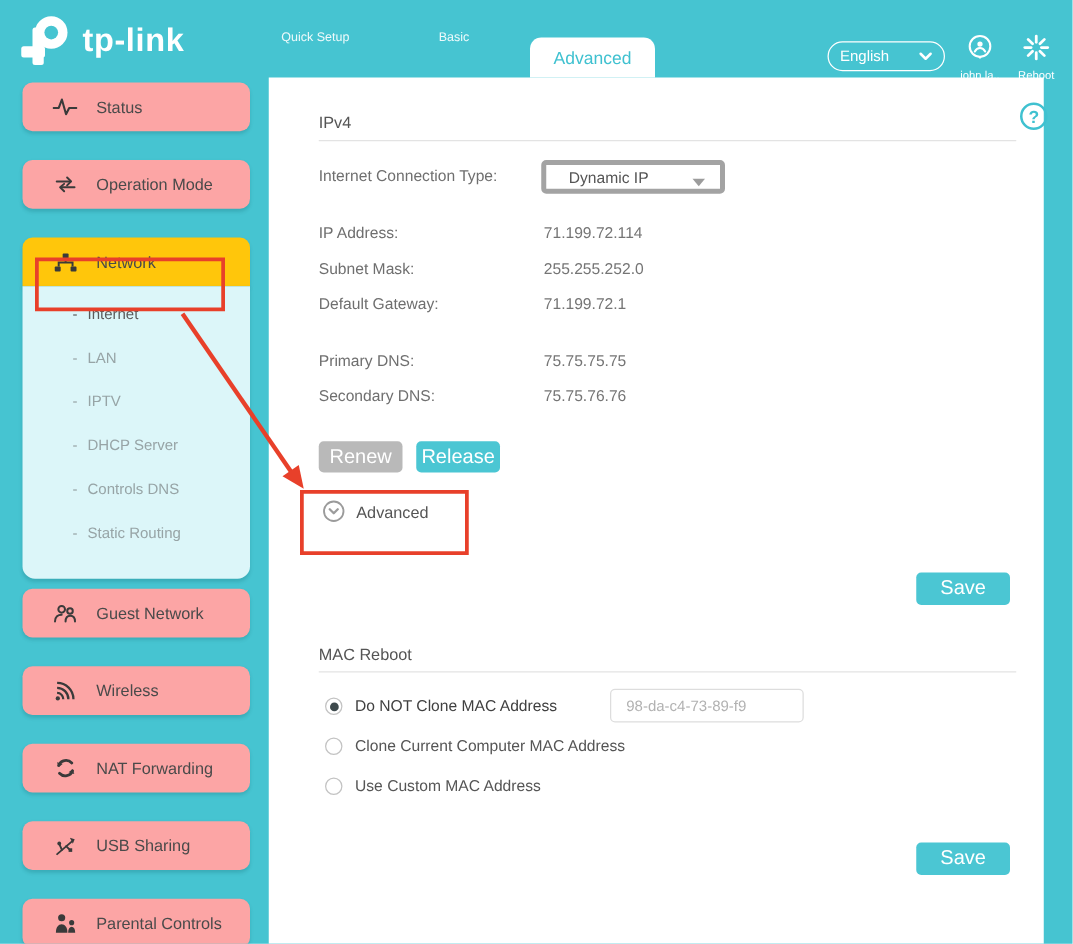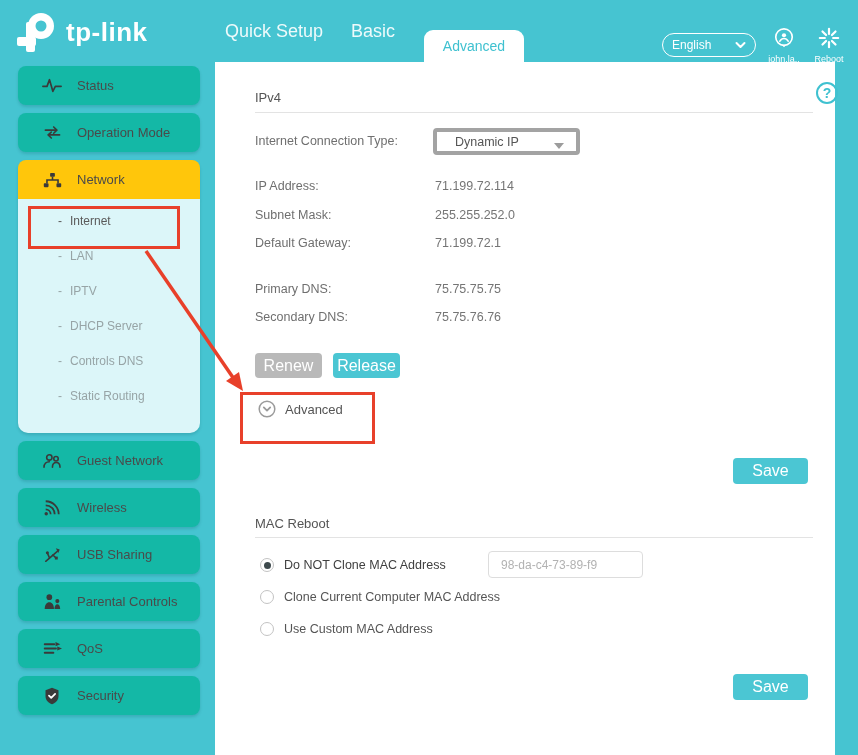--- a/index.html
+++ b/index.html
@@ -7,38 +7,38 @@
   body {
     position:relative; overflow:hidden;
     background:#46c4d1;
     font-family:"Liberation Sans","DejaVu Sans",sans-serif;
     color:#4a4a4a;
   }
   
   .header { position:absolute; left:0; top:0; width:858px; height:62px; }
   .logo { position:absolute; left:14px; top:9px; display:flex; align-items:center; gap:6px;text-align:center; }
   .logo-text { color:#fff; font-size:26px; font-weight:bold; letter-spacing:.5px; }
-  .tab-inactive { position:absolute; top:0; height:66px; line-height:62px; color:#eefafb; font-size:18px; cursor:pointer; }
+  .tab-inactive { position:absolute; top:0; height:66px; line-height:62px; color:#eefafb; font-size:10px; cursor:pointer; }
   .tab-active {
     position:absolute; left:424px; top:30px; width:100px; height:32px;
     background:#fff; border-radius:9px 9px 0 0; color:#3fc1d0;
     font-size:14px; text-align:center; line-height:32px; cursor:pointer;
   }
   .lang {
     position:absolute; left:662px; top:33px; width:94px; height:24px;
     border:1px solid #fff; border-radius:12px; color:#fff; font-size:12px;
     display:flex; align-items:center; padding:0 9px; cursor:pointer;
   }
   .lang-chevron { margin-left:auto; }
   .hdr-mini { position:absolute; top:27px; width:46px; text-align:center; color:#fff; cursor:pointer; }
   .hdr-mini .lbl { font-size:9px; display:block; margin-top:1px; }
   
   .sidebar { position:absolute; left:18px; top:66px; width:182px; }
   .side-item {
-    height:39px; background:#14b8a6; border-radius:8px; margin-bottom:8px;
+    height:39px; background:#fca5a5; border-radius:8px; margin-bottom:23px;
     display:flex; align-items:center; padding-left:24px; gap:15px;
     font-size:13px; color:#4a4a4a; box-shadow:0 2px 3px rgba(0,70,80,.18); cursor:pointer;
   }
   .side-item.active { background:#ffc60b; border-radius:8px 8px 0 0; margin-bottom:0;align-items:center; }
   .submenu {
     background:#dcf6f9; border-radius:0 0 10px 10px; margin-bottom:8px;
     padding-top:4px; height:234px; box-shadow:0 2px 3px rgba(0,70,80,.18);
   }
   .sub-row { height:35px; display:flex; align-items:center; gap:8px; padding-left:40px;
              font-size:12px; color:#97a4a6; cursor:pointer; }
@@ -274,20 +274,33 @@
           <path d="M8.5 17 A5.5 5.5 0 0 0 3 11.5"></path>
           <path d="M13 17 A10 10 0 0 0 3 7"></path>
           <path d="M17.5 17 A14.5 14.5 0 0 0 3 2.5"></path>
         </g>
         <circle cx="3.6" cy="16.4" r="1.9" fill="#3a3a3a"></circle>
       </svg>
     </span>
     <span>Wireless</span>
   </div>
 
+  <div class="side-item">
+    <span class="icon-cell">
+      <svg width="17" height="17" viewBox="0 0 20 20">
+        <g fill="none" stroke="#3a3a3a" stroke-width="2.6" stroke-linecap="round">
+          <path d="M15.8 5.2 A7.4 7.4 0 0 0 3.4 7.6"></path>
+          <path d="M4.2 14.8 A7.4 7.4 0 0 0 16.6 12.4"></path>
+        </g>
+        <path d="M1.8 4.5 L3.6 9 L7.2 6.2 Z" fill="#3a3a3a"></path>
+        <path d="M18.2 15.5 L16.4 11 L12.8 13.8 Z" fill="#3a3a3a"></path>
+      </svg>
+    </span>
+    <span>NAT Forwarding</span>
+  </div>
 
   <div class="side-item">
     <span class="icon-cell">
       <svg width="19" height="17" viewBox="0 0 22 20" fill="none" stroke="#3a3a3a" stroke-width="1.8">
         <path d="M3 18 L17 6" stroke-linecap="round"></path>
         <path d="M15 2.5 L19.5 4 L17.8 8.3 Z" fill="#3a3a3a" stroke="none"></path>
         <path d="M7.5 14 L5.5 9.5" stroke-linecap="round"></path>
         <circle cx="5" cy="8" r="1.8" fill="#3a3a3a" stroke="none"></circle>
         <path d="M11.5 10.5 L14.5 13.5" stroke-linecap="round"></path>
         <rect x="13.8" y="12.5" width="3.4" height="3.4" fill="#3a3a3a" stroke="none"></rect>

